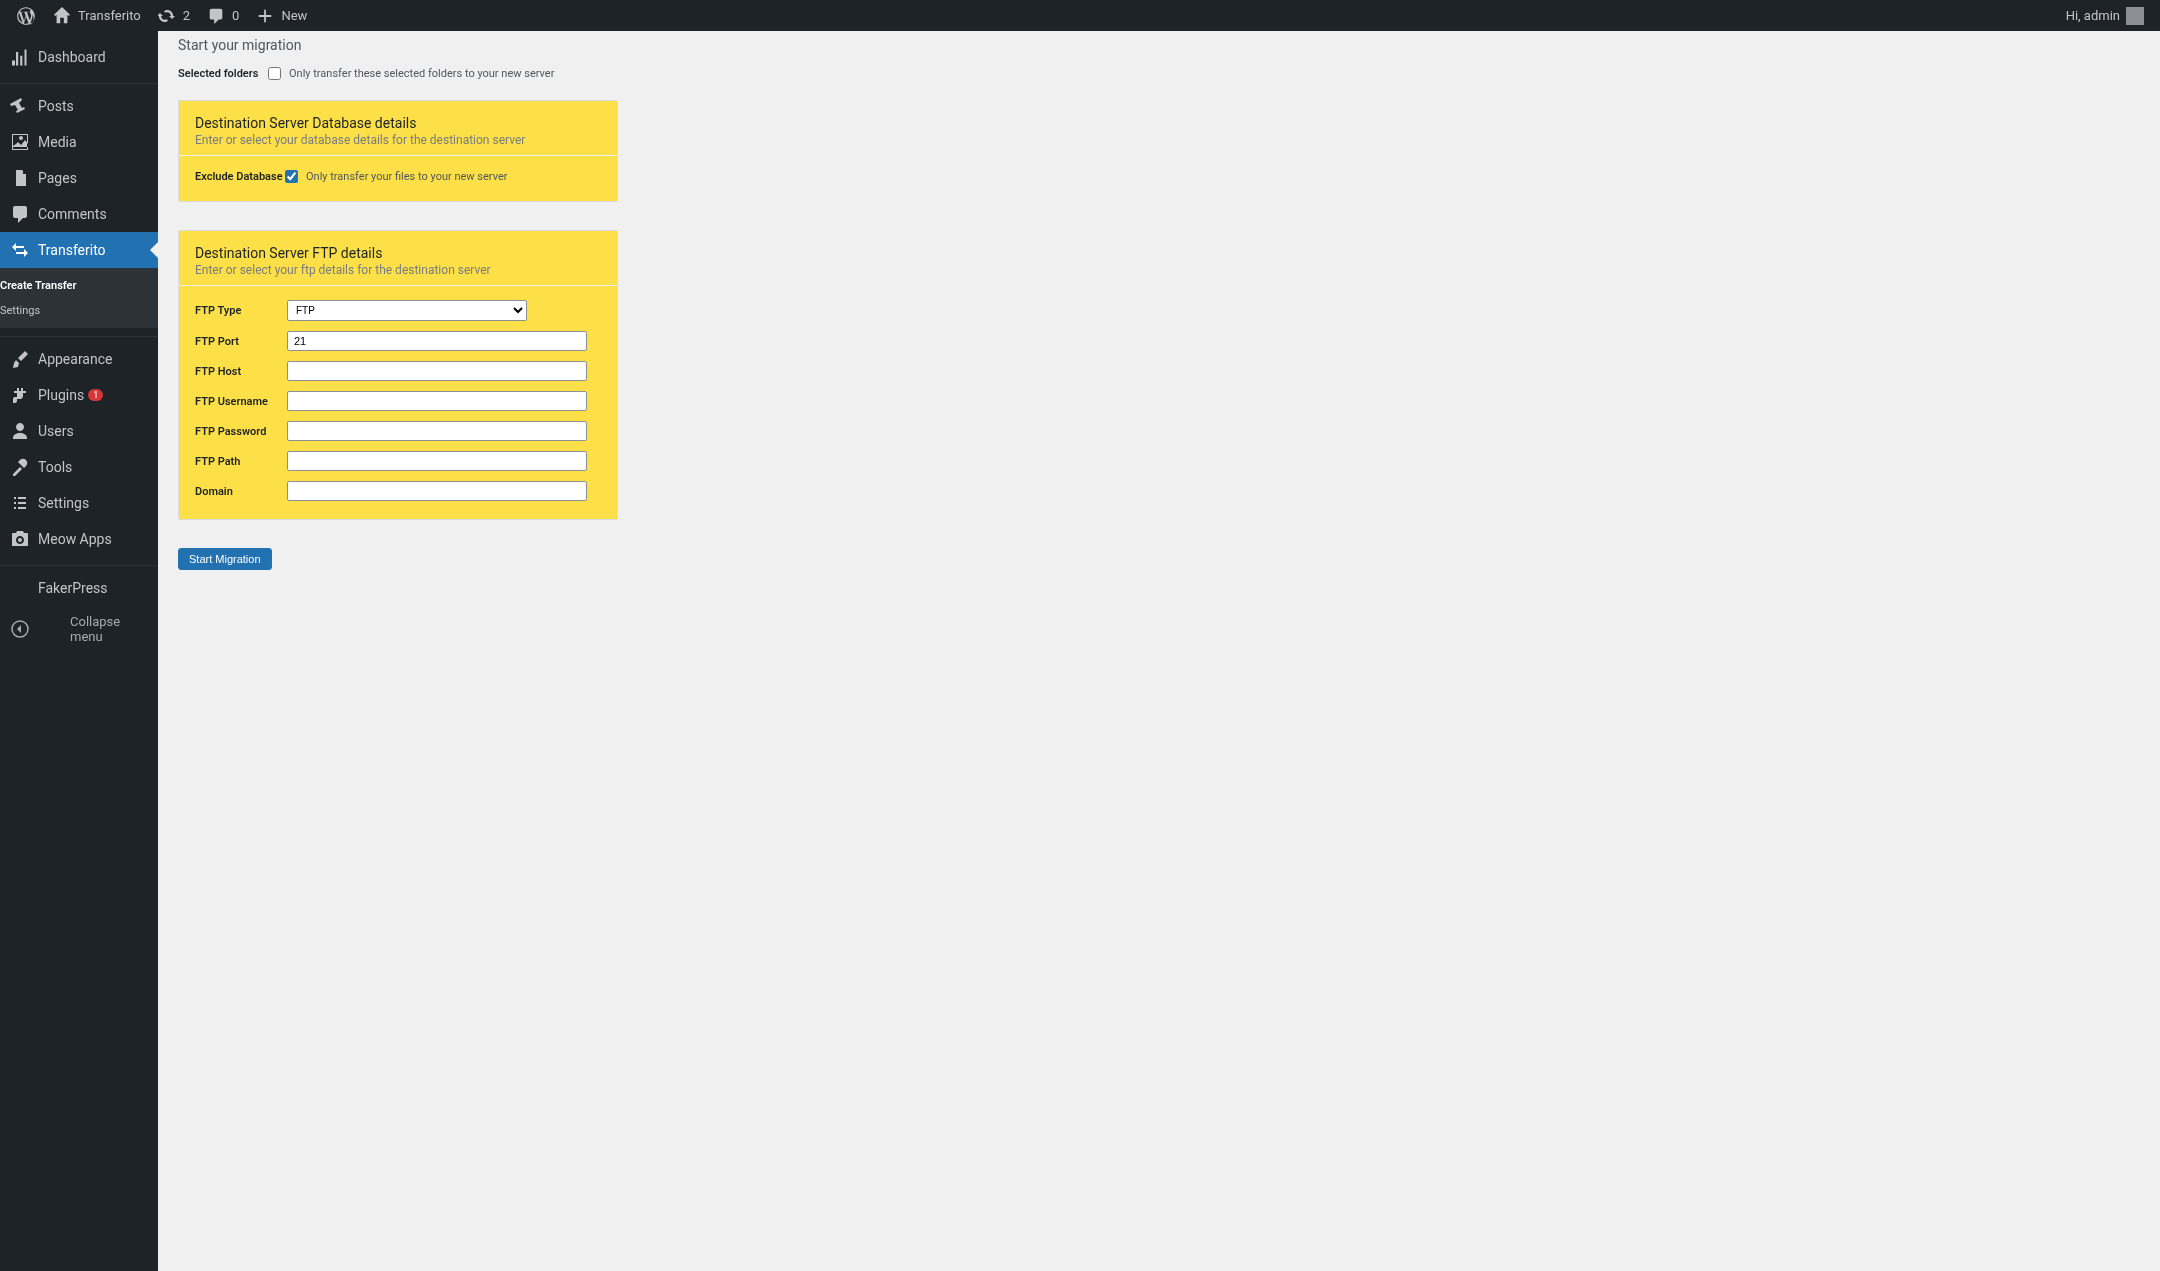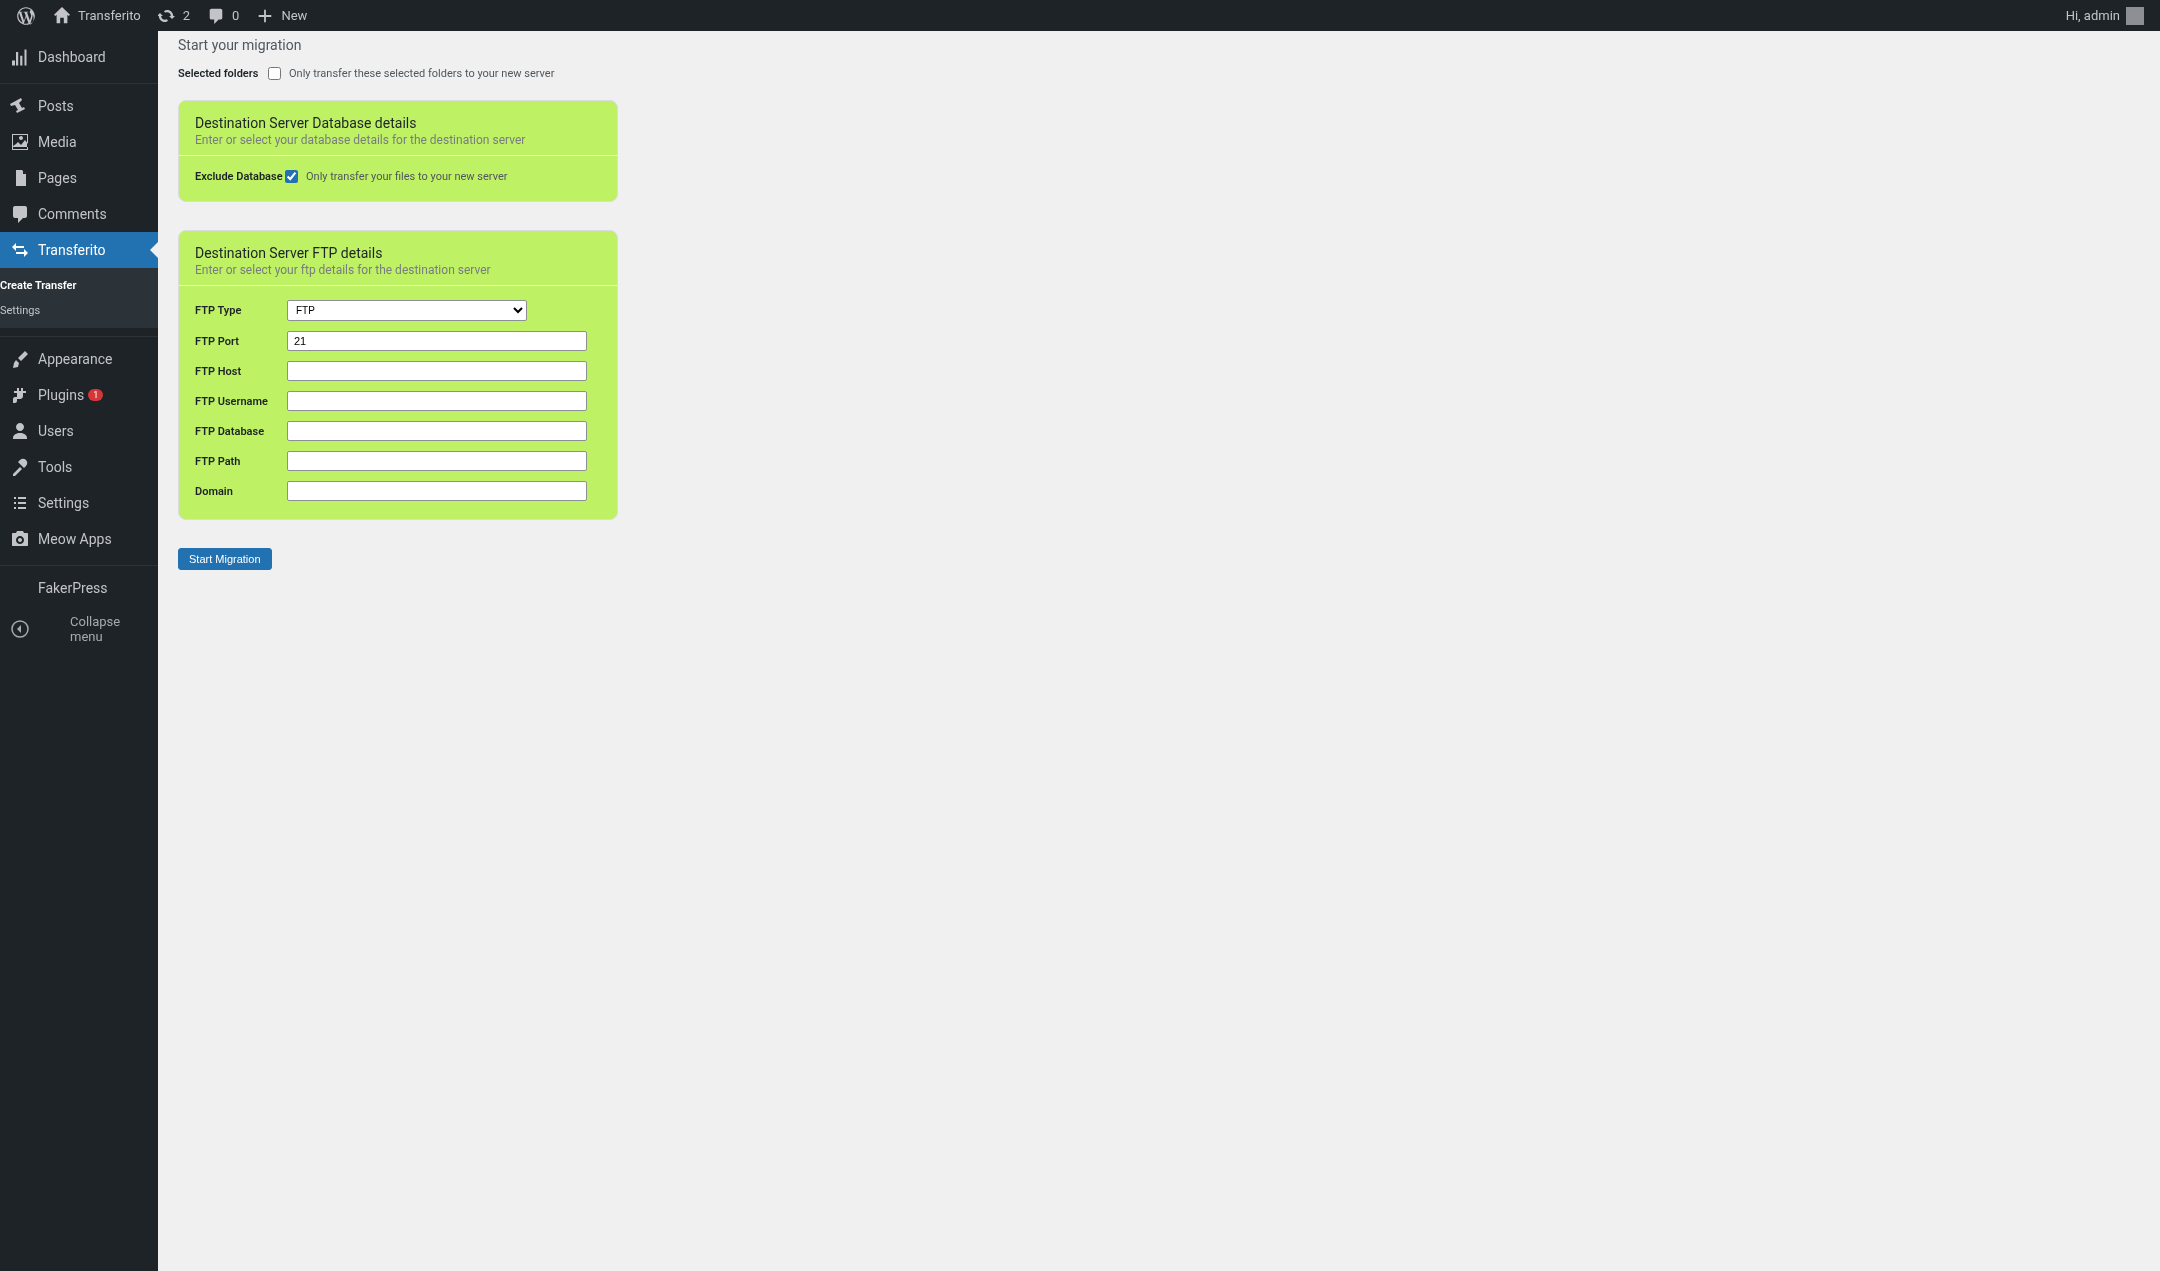--- a/index.html
+++ b/index.html
@@ -100,23 +100,23 @@
 }
 .option-row {
   display: flex; align-items: center;
   margin-bottom: 20px;
   font-size: 11px;
 }
 .opt-label { font-weight: 600; color: #1d2327; width: 88px; }
 .opt-cb { margin-left: 2px; margin-right: 8px; accent-color: #2271b1; }
 .opt-desc { color: #50575e; font-size: 11px; }
 .panel {
-  background: #bef264;
+  background: #fde047;
   border: 1px solid #dcdcde;
-  border-radius: 8px;
+  border-radius: 2px;
   padding: 14px 16px 18px;
   max-width: 440px;
   margin-bottom: 28px;
 }
 .panel-head { margin-bottom: 8px; }
 .panel-title { font-size: 14px; color: #1d2327; font-weight: 400; }
 .panel-sub { font-size: 12px; color: #787c82; margin-top: 2px; }
 .panel-rule { border: none; border-top: 1px solid #eee; margin: 8px -16px 14px; }
 .form-row {
   display: flex; align-items: center;
@@ -388,21 +388,21 @@
         <input type="text" value="" style="">
       </div>
     </div>
     <div class="form-row">
       <div class="form-label">FTP Username</div>
       <div class="form-field">
         <input type="text" value="" style="">
       </div>
     </div>
     <div class="form-row">
-      <div class="form-label">FTP Database</div>
+      <div class="form-label">FTP Password</div>
       <div class="form-field">
         <input type="password" value="" style="">
       </div>
     </div>
     <div class="form-row">
       <div class="form-label">FTP Path</div>
       <div class="form-field">
         <input type="text" value="" style="">
       </div>
     </div>

